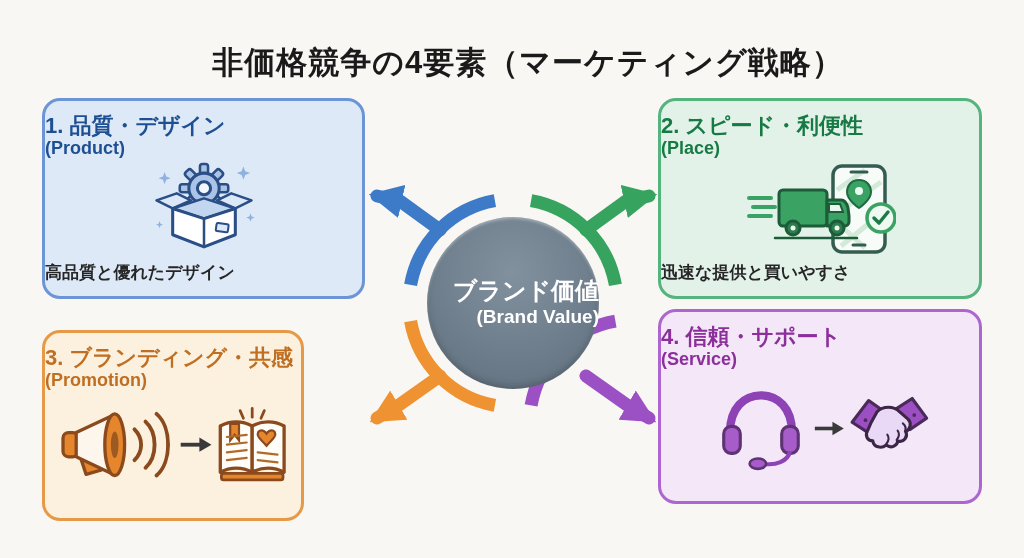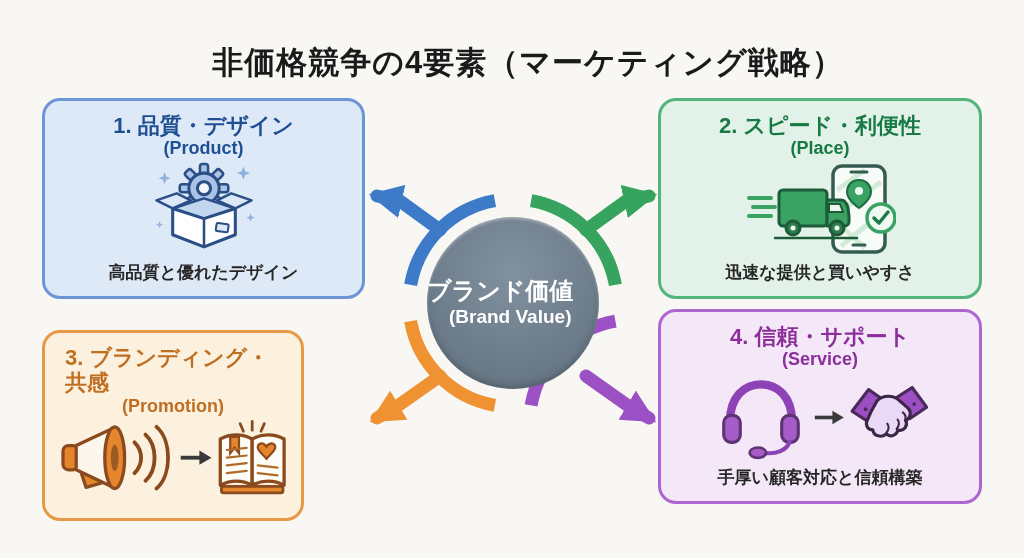--- a/index.html
+++ b/index.html
@@ -18,25 +18,25 @@
   .overlay-svg{position:absolute;left:0;top:0;z-index:1;}
   .arc{fill:none;stroke-width:13;stroke-linecap:butt;}
   .tail{fill:none;stroke-width:13;stroke-linecap:round;stroke-linejoin:round;}
   .arc-blue,.tail-blue{stroke:var(--blue);} .head-blue{fill:var(--blue);}
   .arc-green,.tail-green{stroke:var(--green);} .head-green{fill:var(--green);}
   .arc-orange,.tail-orange{stroke:var(--orange);} .head-orange{fill:var(--orange);}
   .arc-purple,.tail-purple{stroke:var(--purple);} .head-purple{fill:var(--purple);}
   .center-circle{position:absolute;left:427px;top:217px;width:172px;height:172px;border-radius:50%;
     background:radial-gradient(circle at 50% 32%,#82919e 0%,#6e7e8c 55%,#5f6e7c 100%);
     box-shadow:inset 0 2px 3px rgba(255,255,255,.35), inset 0 -3px 6px rgba(0,0,0,.18);
-    display:flex;flex-direction:column;align-items:flex-start;justify-content:center;z-index:2;}
+    display:flex;flex-direction:column;align-items:flex-end;justify-content:center;z-index:2;}
   .center-circle .c1{font-size:24px;font-weight:700;color:var(--circle-text);line-height:1.2;}
   .center-circle .c2{font-size:19px;font-weight:700;color:var(--circle-text);line-height:1.2;margin-left:22px;}
   .card{position:absolute;border:3px solid;border-radius:18px;box-sizing:border-box;z-index:2;
-    display:flex;flex-direction:column;align-items:center;padding:10px 20px 12px;}
+    display:flex;flex-direction:column;padding:10px 0 12px;}
   .card h2{margin:2px 0 0;font-size:22px;font-weight:700;line-height:1.15;}
   .card .subtitle{font-size:18px;font-weight:700;line-height:1.15;}
   .card .icon-wrap{flex:1;display:flex;align-items:center;justify-content:center;}
   .card .caption{font-size:17px;font-weight:700;color:var(--caption-text);}
   .card-product{left:42px;top:98px;width:323px;height:201px;background:var(--blue-bg);border-color:var(--blue-border);}
   .card-product h2,.card-product .subtitle{color:var(--blue-text);}
   .card-place{left:658px;top:98px;width:324px;height:201px;background:var(--green-bg);border-color:var(--green-border);}
   .card-place h2,.card-place .subtitle{color:var(--green-text);}
   .card-promotion{left:42px;top:330px;width:262px;height:191px;background:var(--orange-bg);border-color:var(--orange-border);}
   .card-promotion h2,.card-promotion .subtitle{color:var(--orange-text);}
@@ -222,16 +222,15 @@
             <circle cx="196" cy="29" r="1.8" fill="#4a2a58"></circle>
           <path d="M160,26 C166,20 176,20 182,26 L190,33 C194,37 192,43 188,45 C190,50 186,56 180,54 C180,58 174,62 169,58 C164,62 157,60 156,54 C151,54 148,49 151,44 L154,37 Z" fill="#ead9f6" stroke="#3d2546" stroke-width="3" stroke-linejoin="round"></path>
           <g fill="none" stroke="#3d2546" stroke-width="2" stroke-linecap="round">
             <path d="M169,57 q4,-5 1,-9"></path>
             <path d="M179,53 q4,-5 1,-9"></path>
             <path d="M187,45 q2,-5 -2,-8"></path>
           </g>
         </g>
       </svg>
     </div>
-    <div class="caption">手厚い顧客対応と信頼構築</div>
   </section>
 
 </div>
 
 </body></html>

